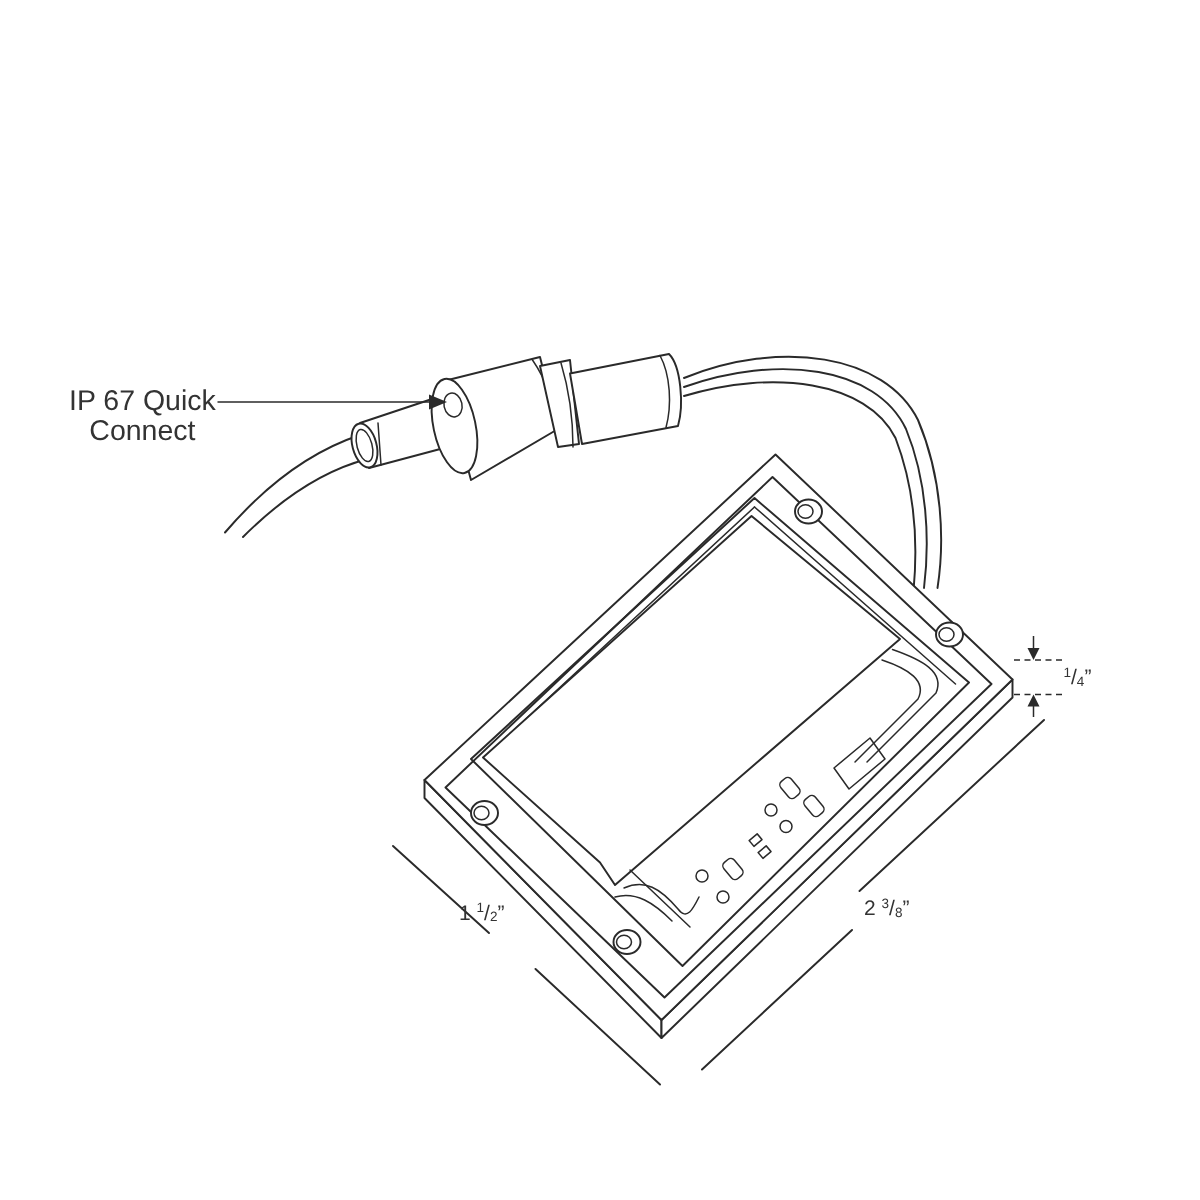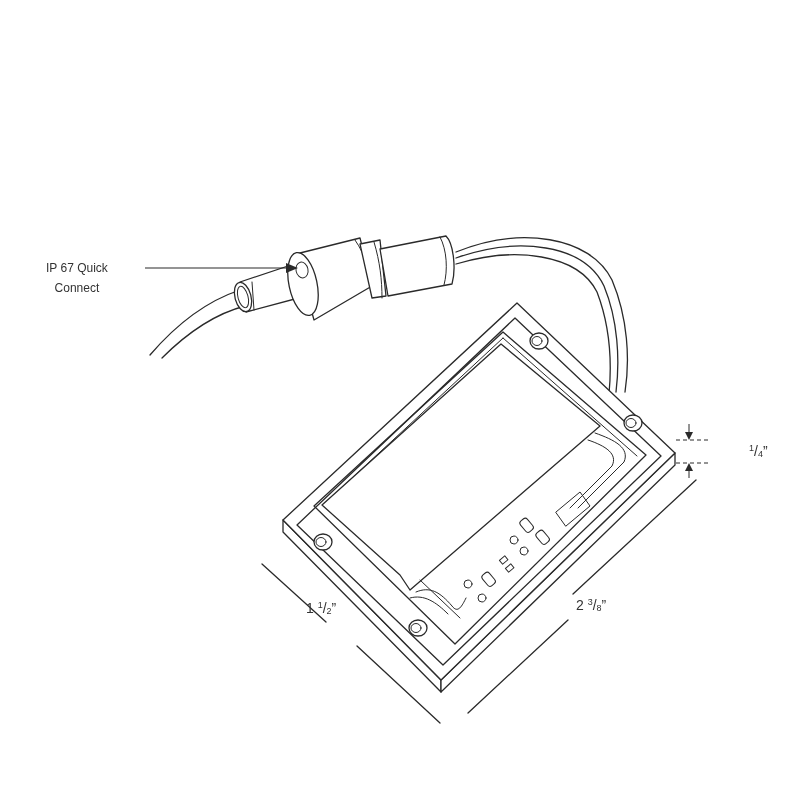--- a/index.html
+++ b/index.html
@@ -3,21 +3,21 @@
   <meta charset="utf-8">
   <style>
     html, body { margin: 0; padding: 0; background: #ffffff; }
     body { width: 800px; height: 800px; position: relative; overflow: hidden; }
     svg { position: absolute; left: 0; top: 0; }
     .ln { fill: none; stroke: #2a2a2a; stroke-width: 1.3; stroke-linejoin: round; stroke-linecap: round; }
     .lnt { fill: none; stroke: #2a2a2a; stroke-width: 1; stroke-linejoin: round; stroke-linecap: round; }
     .fillw { fill: #ffffff; stroke: #2a2a2a; stroke-width: 1.3; stroke-linejoin: round; }
     .dash { fill: none; stroke: #2a2a2a; stroke-width: 1; stroke-dasharray: 4 3; }
     .lbl { position: absolute; font-family: "Liberation Sans", sans-serif; color: #333333; white-space: nowrap; }
-    .callout { font-size: 12px; line-height: 20px; text-align: center; }
+    .callout { font-size: 19px; line-height: 20px; text-align: center; }
     .dim { font-size: 14px; }
     .dim sup { font-size: 9px; vertical-align: 5px; }
     .dim sub { font-size: 9px; vertical-align: -1px; }
   </style>
 </head>
 <body>
 
 <svg width="800" height="800" viewBox="0 0 800 800" xmlns="http://www.w3.org/2000/svg">
 
   <g>
@@ -114,21 +114,21 @@
     <line class="ln" x1="262" y1="564" x2="326" y2="622"></line>
     <line class="ln" x1="357" y1="646" x2="440" y2="723"></line>
   </g>
 </svg>
 
 <div class="lbl callout" style="left:46px; top:258px;">
   <div>IP 67 Quick</div>
   <div>Connect</div>
 </div>
 
-<div class="lbl dim" style="left:709px; top:443px;margin-left:40px;">
+<div class="lbl dim" style="left:709px; top:443px;">
   <sup>1</sup><span>/</span><sub>4</sub><span>”</span>
 </div>
 
 <div class="lbl dim" style="left:576px; top:597px;">
   <span>2</span>&nbsp;<sup>3</sup><span>/</span><sub>8</sub><span>”</span>
 </div>
 
 <div class="lbl dim" style="left:306px; top:600px;">
   <span>1</span>&nbsp;<sup>1</sup><span>/</span><sub>2</sub><span>”</span>
 </div>

